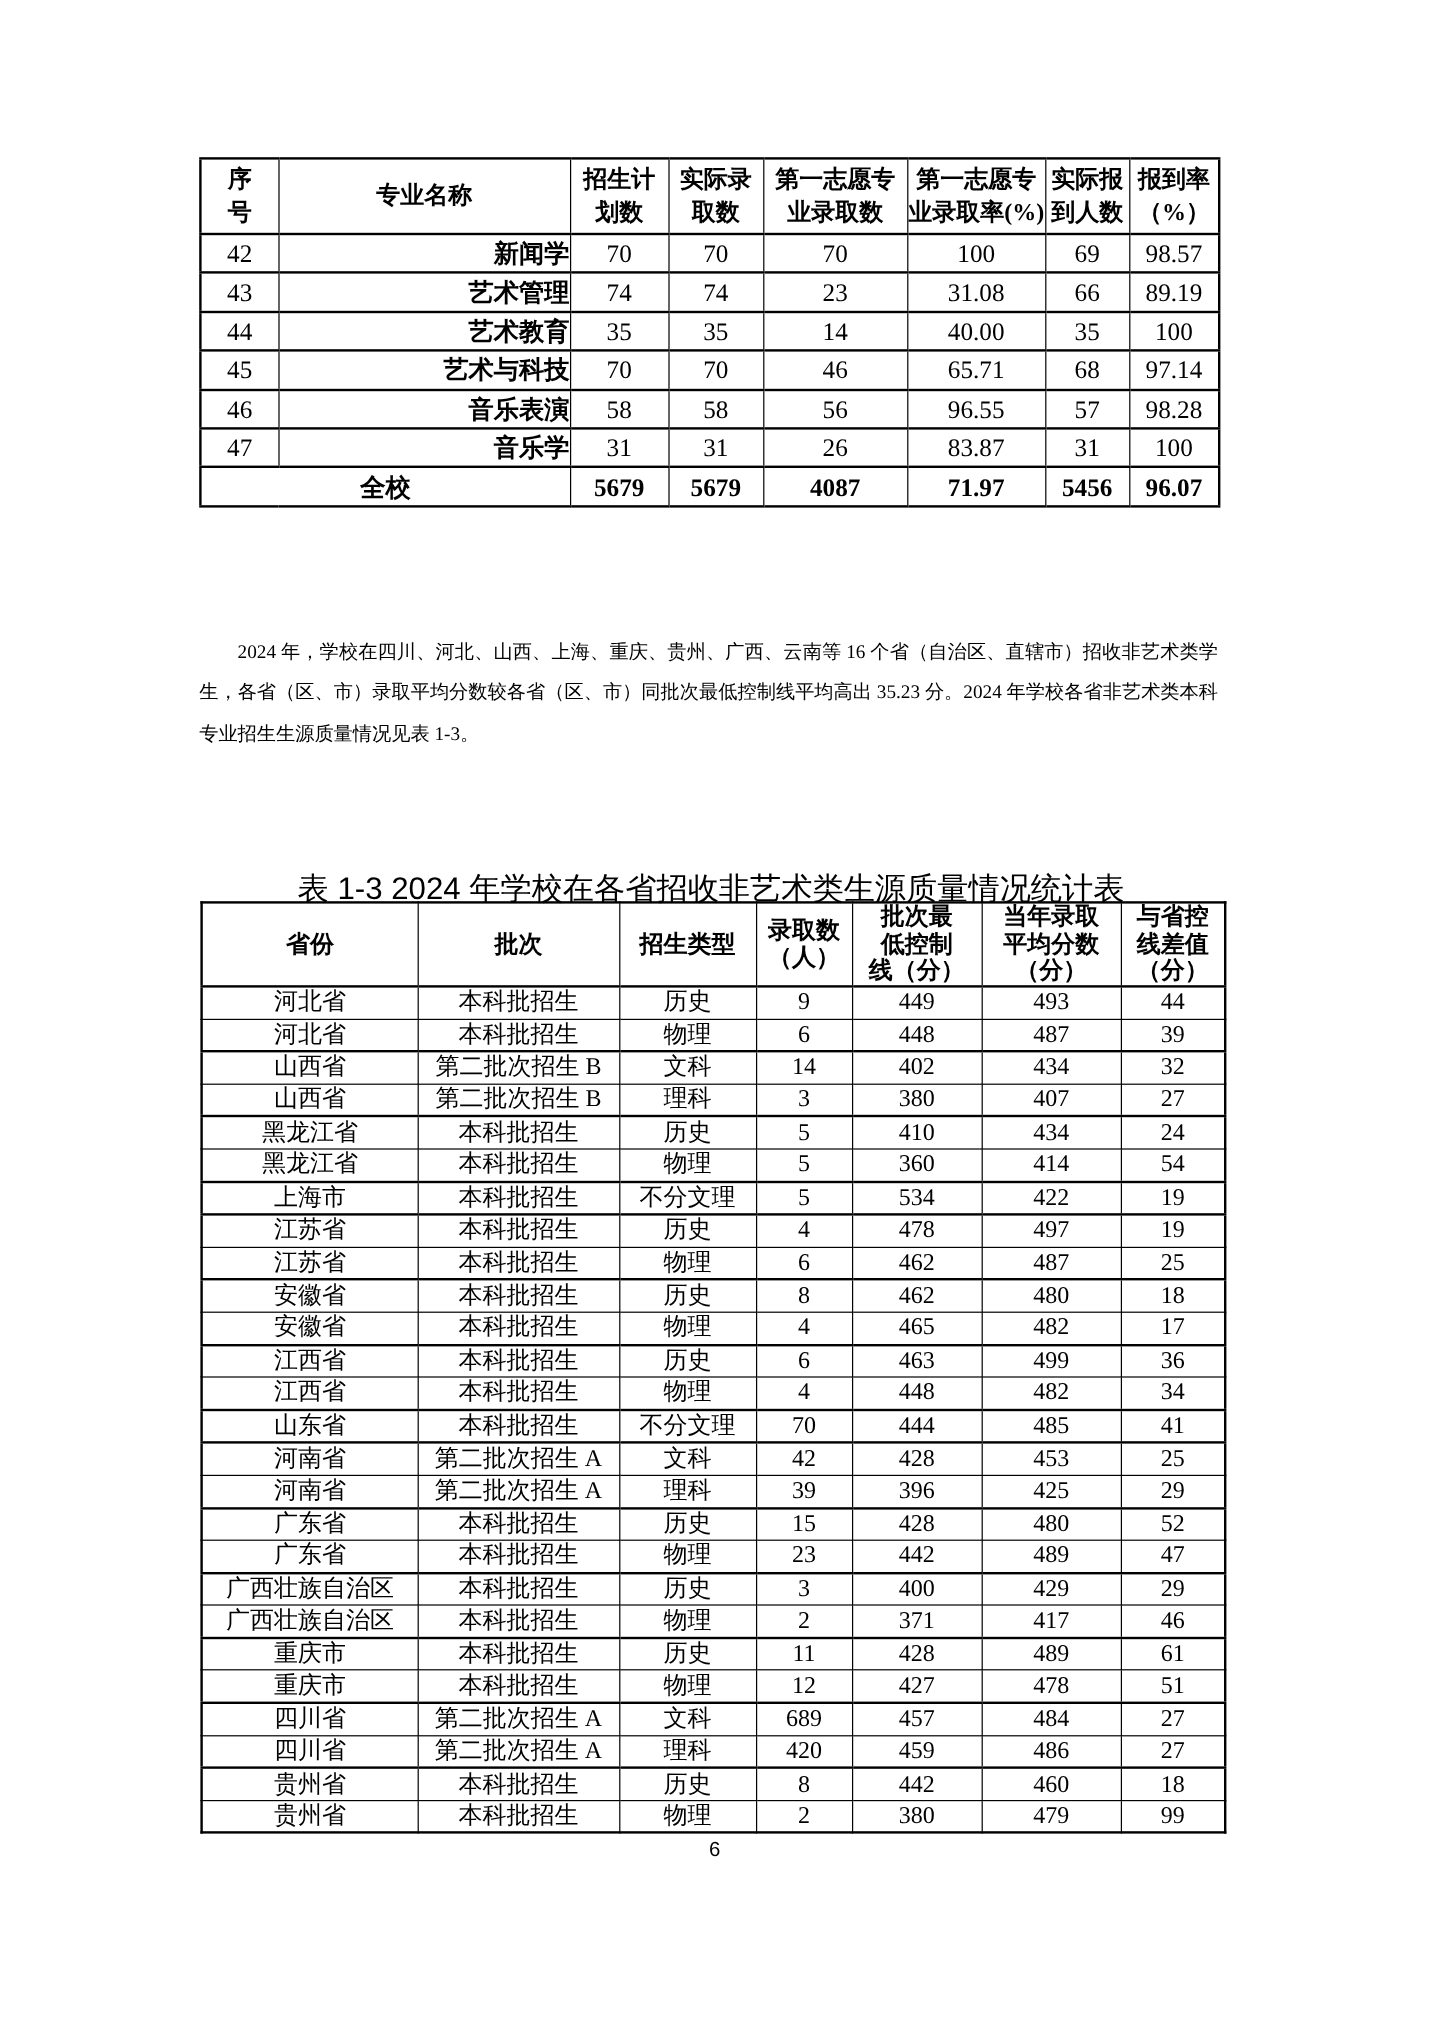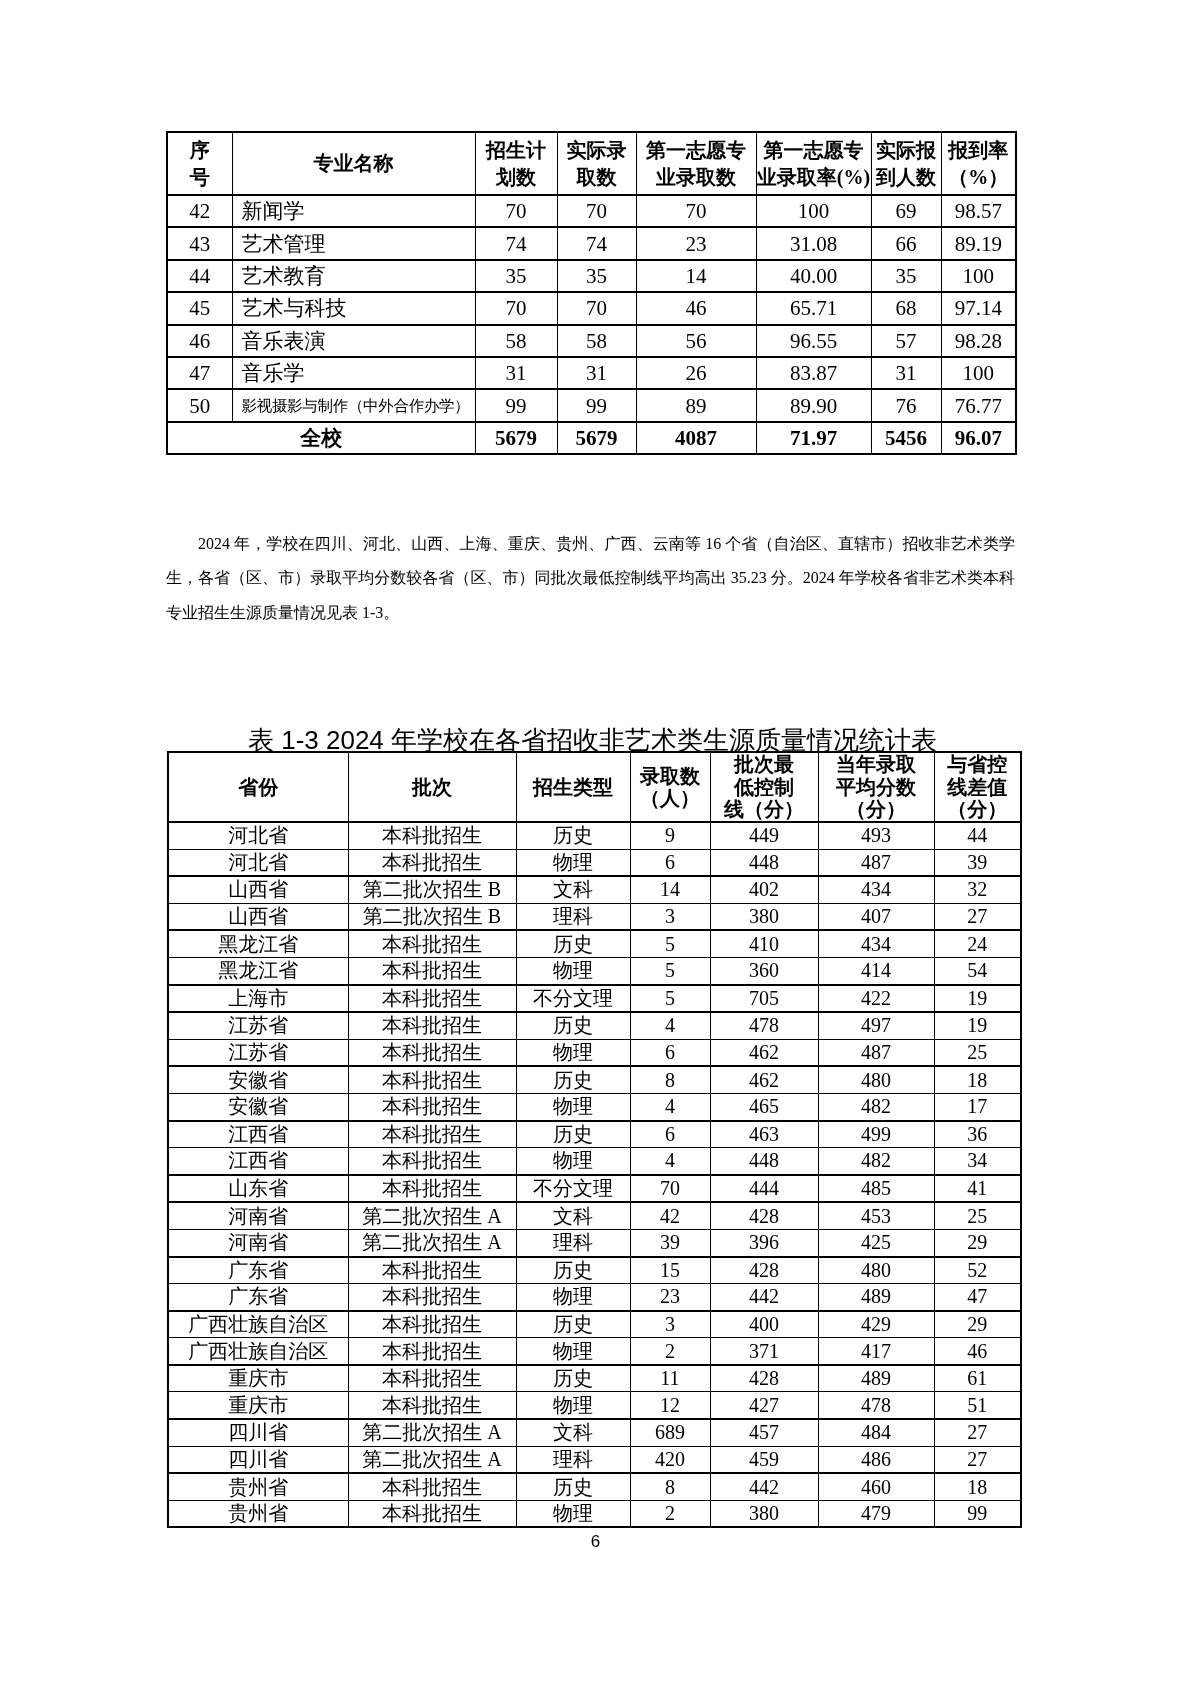--- a/index.html
+++ b/index.html
@@ -13,21 +13,21 @@
 
   
   .t1 { position:absolute; left:166px; top:131px; width:849px; font-size:21px; border:2px solid #000; }
   .t1 th, .t1 td {
     border-left:1px solid #000; border-right:1px solid #000;
     border-top:2px solid #000; border-bottom:2px solid #000;
     white-space:pre-line;
   }
   .t1 thead th { height:61px; font-weight:bold; font-size:20px; line-height:27px; }
   .t1 tbody td { height:30.4px; line-height:28px; }
-  .t1 td.name { text-align:left; padding-left:9px; }
+  .t1 td.name { text-align:right; padding-left:9px;font-weight:bold; }
   .t1 td.compress { font-size:15.5px; letter-spacing:-0.3px; }
   .t1 tr.total td { font-weight:bold;text-align:center; }
 
   
   .para {
     position:absolute; left:166px; top:527px; width:849px; margin:0;
     font-size:16px; line-height:34.3px; text-align:justify; text-indent:2em;
   }
 
   
@@ -141,30 +141,20 @@
         <tr>
           <td>47</td>
           <td class="name">音乐学</td>
           <td>31</td>
           <td>31</td>
           <td>26</td>
           <td>83.87</td>
           <td>31</td>
           <td>100</td>
         </tr>
-        <tr>
-          <td>50</td>
-          <td class="name compress">影视摄影与制作（中外合作办学）</td>
-          <td>99</td>
-          <td>99</td>
-          <td>89</td>
-          <td>89.90</td>
-          <td>76</td>
-          <td>76.77</td>
-        </tr>
         <tr class="total">
           <td colspan="2">全校</td>
           <td>5679</td>
           <td>5679</td>
           <td>4087</td>
           <td>71.97</td>
           <td>5456</td>
           <td>96.07</td>
         </tr>
       </tbody>
@@ -255,21 +245,21 @@
           <td>5</td>
           <td>360</td>
           <td>414</td>
           <td>54</td>
         </tr>
         <tr class="grp">
           <td>上海市</td>
           <td>本科批招生</td>
           <td>不分文理</td>
           <td>5</td>
-          <td>705</td>
+          <td>534</td>
           <td>422</td>
           <td>19</td>
         </tr>
         <tr class="grp">
           <td>江苏省</td>
           <td>本科批招生</td>
           <td>历史</td>
           <td>4</td>
           <td>478</td>
           <td>497</td>

